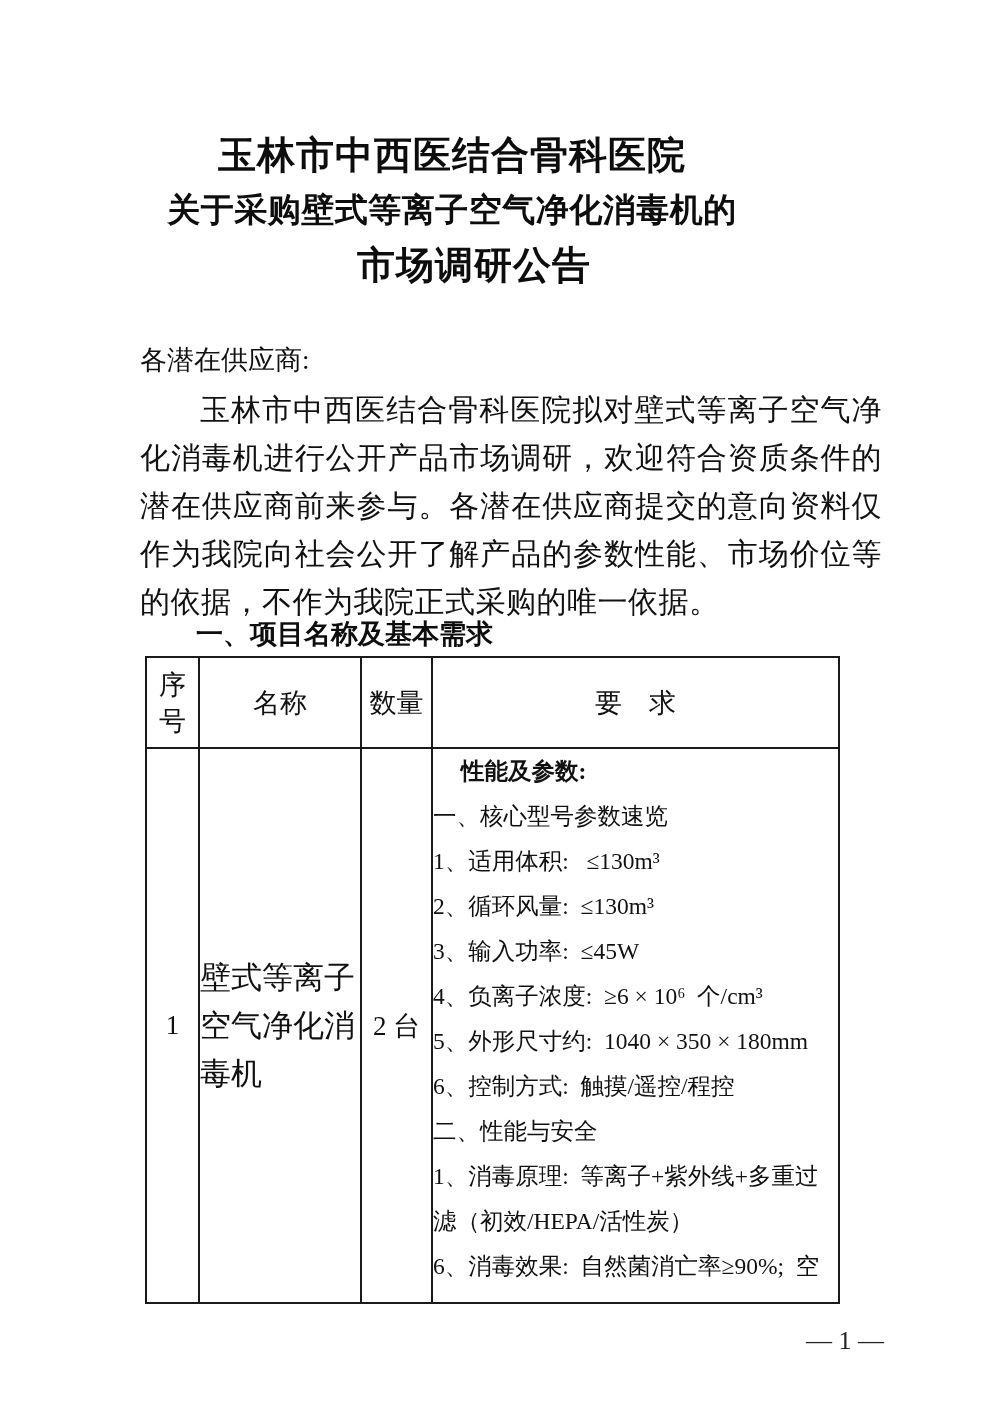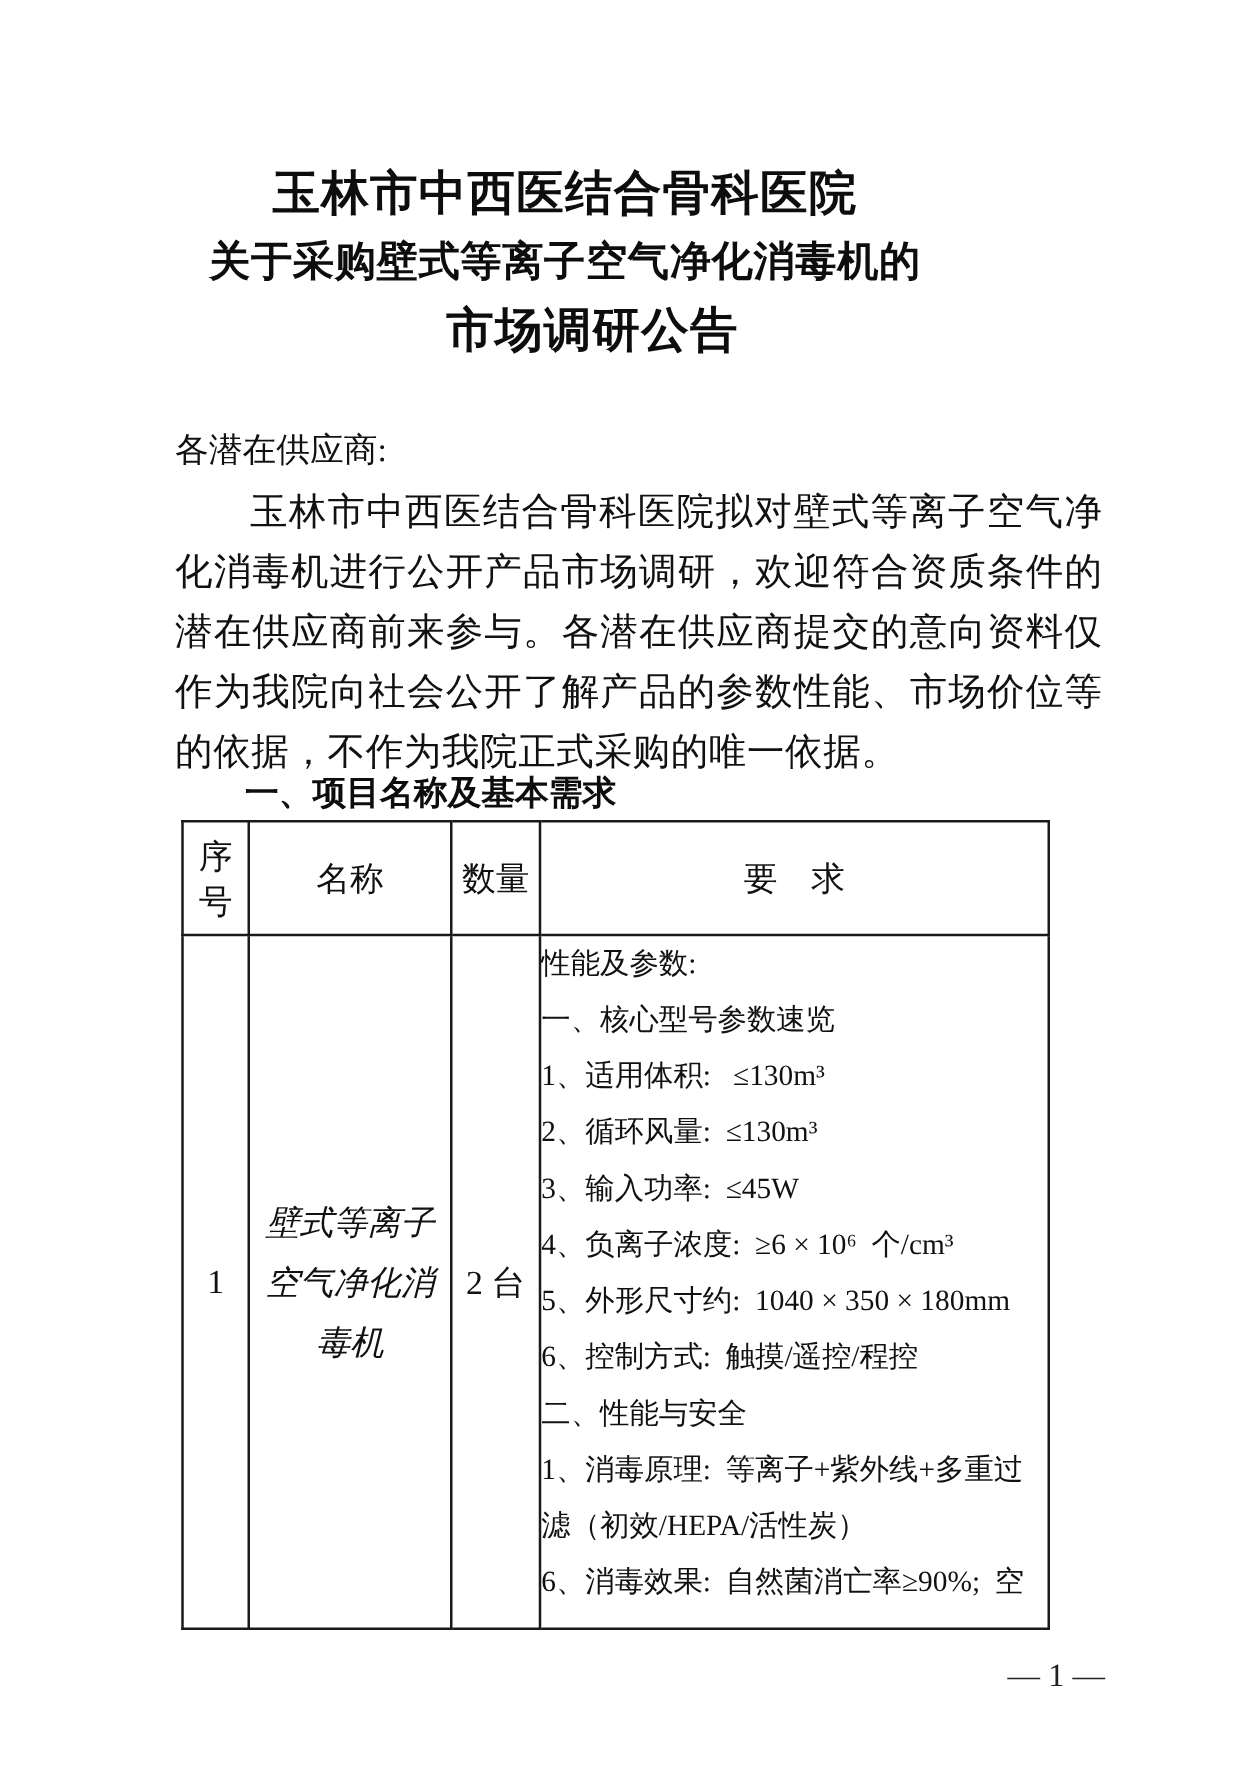--- a/index.html
+++ b/index.html
@@ -79,35 +79,35 @@
     font-weight: normal;
   }
   tr.header-row { height: 91px; }
   tr.data-row   { height: 555px; }
   th.h-idx  { width: 51px;  font-size: 27px; line-height: 36px; text-align: center; margin-top: 48px; }
   th.h-name { width: 160px; font-size: 27px; text-align: center; }
   th.h-qty  { width: 69px;  font-size: 27px; text-align: center; }
   th.h-req  { width: 405px; font-size: 27px; text-align: center; }
   td.c-idx  { font-size: 27px; text-align: center; vertical-align: middle; }
   td.c-name {
-    font-size: 27px; line-height: 48px;
-    text-align: center; vertical-align: middle; font-style: italic;
+    font-size: 31px; line-height: 48px;
+    text-align: left; vertical-align: middle;
   }
   td.c-qty  { font-size: 27px; text-align: center; vertical-align: middle; }
   td.c-req  {
     vertical-align: top;
     padding: 10px 3px 0 6px;
   }
   .req-line {
     font-size: 23.5px;
     line-height: 45px;
     white-space: pre-wrap;
     word-break: break-all;
   }
-  .req-title { font-weight: normal; }
+  .req-title { font-weight: bold; margin-left: 28px; }
 
   
   .footer {
     position: absolute;
     top: 1326px;
     left: 0;
     width: 884px;
     text-align: right;
     font-size: 26px;
     color: #222222;

